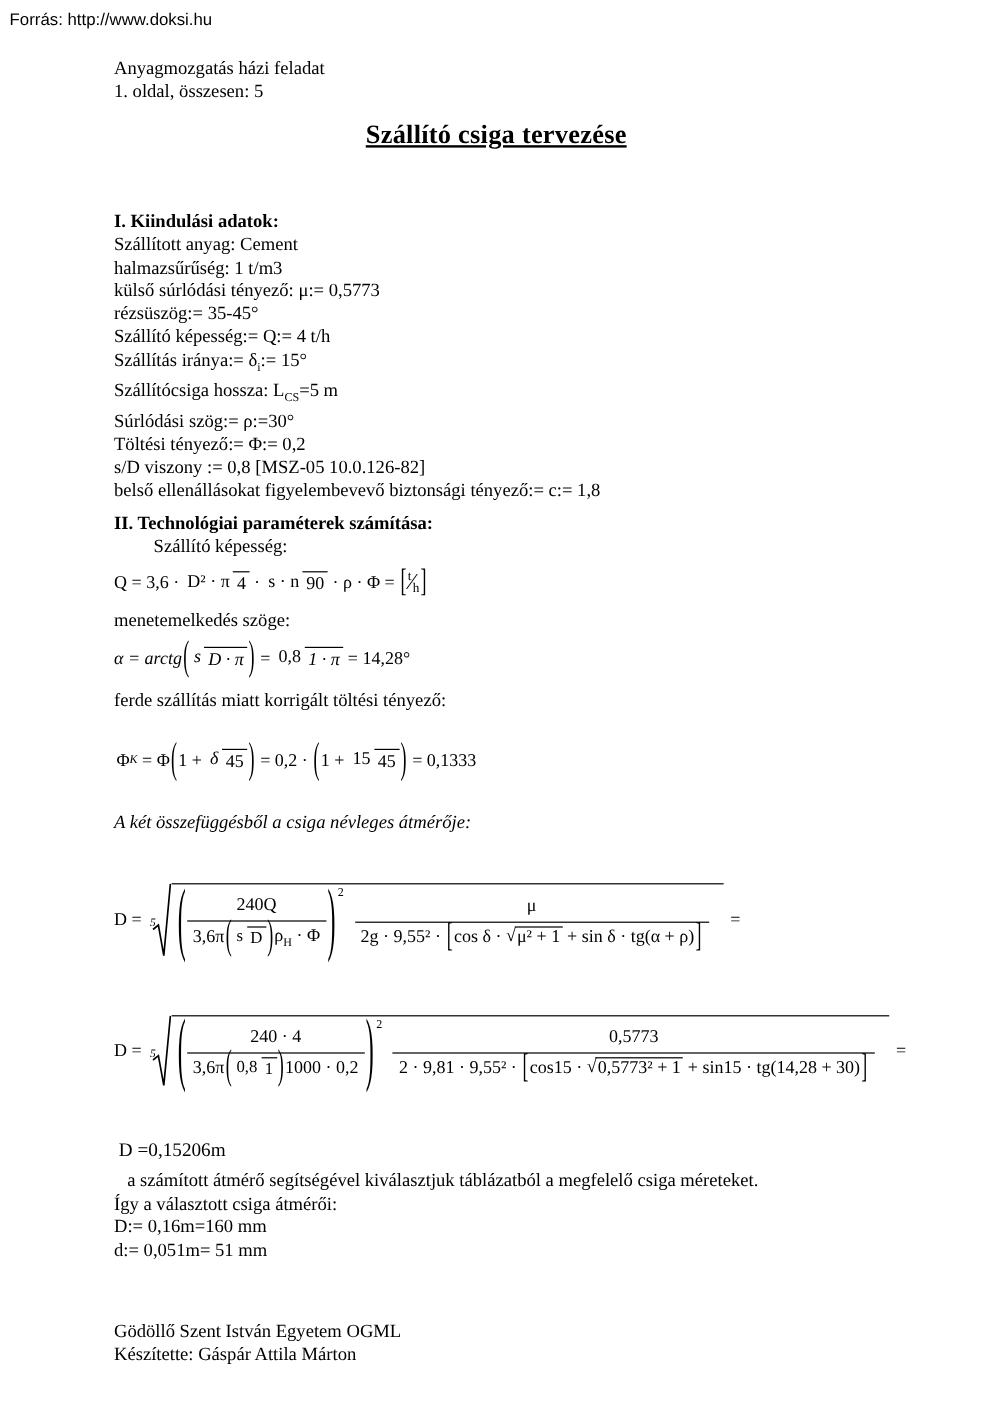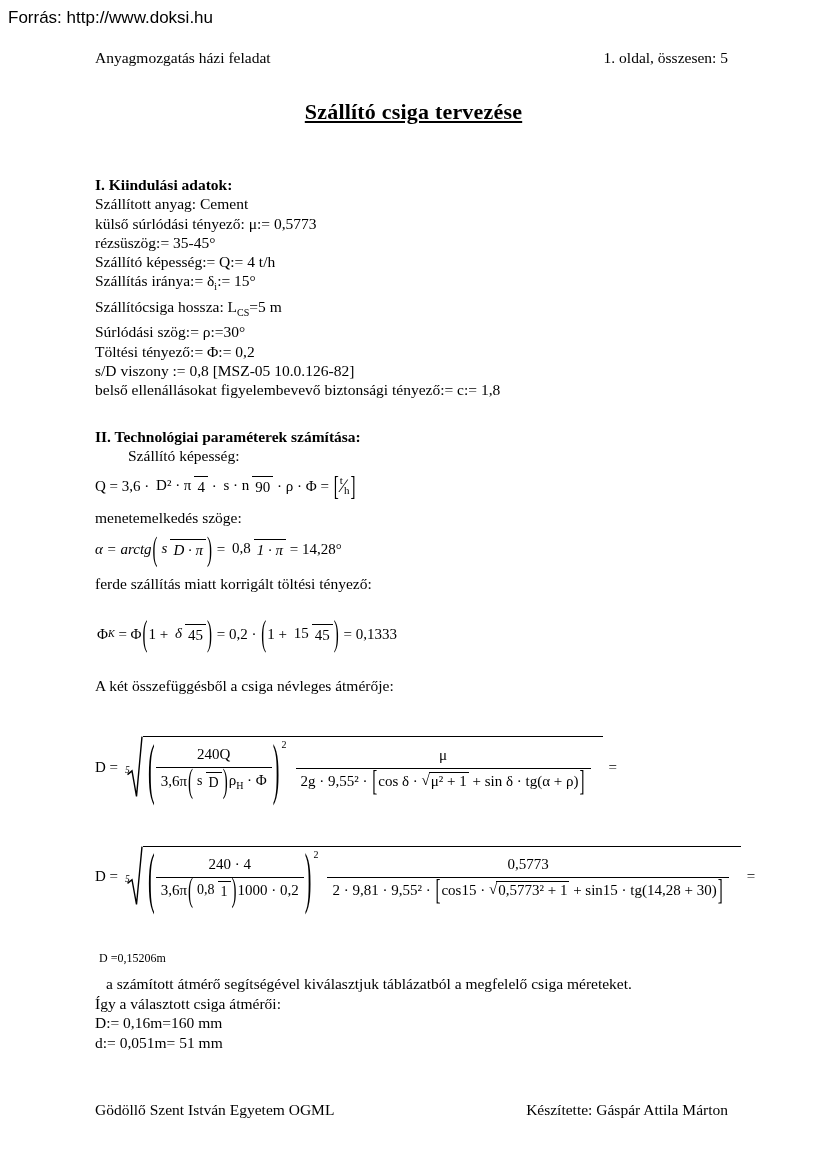--- a/index.html
+++ b/index.html
@@ -2,23 +2,23 @@
 <html lang="hu"><head>
 <meta charset="utf-8">
 <style>
   html,body { margin:0; padding:0; background:#e8e8e8; }
   .page {
     position:relative; width:827px; height:1170px; margin:0 auto;
     background:#ffffff; color:#000000;
     font-family:"Liberation Serif", serif; overflow:hidden;
   }
   .abs { position:absolute; }
-  .source { font-family:"Liberation Sans", sans-serif; font-size:17px; }
+  .source { font-family:"Liberation Sans", sans-serif; font-size:14px; }
   .row { display:flex; justify-content:space-between; }
-  .body-text { font-size:15.5px; line-height:19.3px; }
+  .body-text { font-size:15.5px; line-height:19.3px;flex-direction:column; }
   .bold { font-weight:bold; }
   .it { font-style:italic; }
   .title { font-size:22px; font-weight:bold; text-decoration:underline; letter-spacing:0.2px; }
   .center { text-align:center; }
   sub { font-size:10px; }
 
   
   .formula { display:flex; align-items:center; font-size:15px; line-height:1.25; white-space:pre; }
   .frac { display:inline-flex; flex-direction:row; align-items:center; text-align:center; vertical-align:middle; }
   .frac .fn { display:block; padding:0 3px 1px; }
@@ -61,20 +61,21 @@
   </div>
 
   <div class="abs center" style="left:0; right:0; top:99px;">
     <span class="title">Szállító csiga tervezése</span>
   </div>
 
   <div class="abs body-text" style="left:95px; top:175px;">
     <div class="bold">I. Kiindulási adatok:</div>
     <div>
         <div>Szállított anyag: Cement</div>
+        <div>halmazsűrűség: 1 t/m3</div>
         <div>külső súrlódási tényező: μ:= 0,5773</div>
         <div>rézsüszög:= 35-45°</div>
         <div>Szállító képesség:= Q:= 4 t/h</div>
         <div>Szállítás iránya:= δ<sub>i</sub>:= 15°</div>
         <div>Szállítócsiga hossza: L<sub>CS</sub>=5 m</div>
         <div>Súrlódási szög:= ρ:=30°</div>
         <div>Töltési tényező:= Φ:= 0,2</div>
         <div>s/D viszony := 0,8 [MSZ-05 10.0.126-82]</div>
         <div>belső ellenállásokat figyelembevevő biztonsági tényező:= c:= 1,8</div>
       </div>
@@ -139,21 +140,21 @@
     <span class="paren" style="--sy:2.4;">(</span>
     <span>1 + </span>
     <span class="frac">
       <span class="fn">15</span>
       <span class="fd">45</span>
     </span>
     <span class="paren" style="--sy:2.4;">)</span>
     <span> = 0,1333</span>
   </div>
 
-  <div class="abs body-text" style="left:95px; top:676px;">A két összefüggésből a csiga névleges átmérője:</div>
+  <div class="abs body-text" style="left:95px; top:676px;font-style:italic;">A két összefüggésből a csiga névleges átmérője:</div>
 
   <div class="abs formula" style="left:95px; top:714px; height:106px;">
     <span>D =</span>
     <span class="nthroot">
       <span class="idx">5</span>
       <span class="sign">
         <svg viewBox="0 0 17 100" preserveAspectRatio="none" aria-hidden="true">
           <path d="M1.5 62 L6 56 L10.5 97 L16 1" stroke="#000" stroke-width="1.4" fill="none" vector-effect="non-scaling-stroke"></path>
         </svg>
       </span>
@@ -237,21 +238,21 @@
             <span> + sin15 · tg</span>
             <span>(14,28 + 30)</span>
             <span class="paren" style="--sy:1.9;">]</span>
           </span>
         </span>
       </span>
     </span>
     <span class="eqend">=</span>
   </div>
 
-  <div class="abs body-text" style="left:99px; top:949px; font-size:12px;">D =0,15206m</div>
+  <div class="abs body-text" style="left:99px; top:949px; font-size:16px;">D =0,15206m</div>
   <div class="abs body-text" style="left:106px; top:974px;">a számított átmérő segítségével kiválasztjuk táblázatból a  megfelelő csiga méreteket.</div>
   <div class="abs body-text" style="left:95px; top:994px;">Így a választott csiga átmérői:</div>
   <div class="abs body-text" style="left:95px; top:1013px;">D:= 0,16m=160 mm</div>
   <div class="abs body-text" style="left:95px; top:1033px;">d:= 0,051m= 51 mm</div>
 
   <div class="abs row body-text" style="left:95px; right:99px; top:1100px;">
     <span>Gödöllő Szent István Egyetem OGML</span>
     <span>Készítette: Gáspár Attila Márton</span>
   </div>
 

